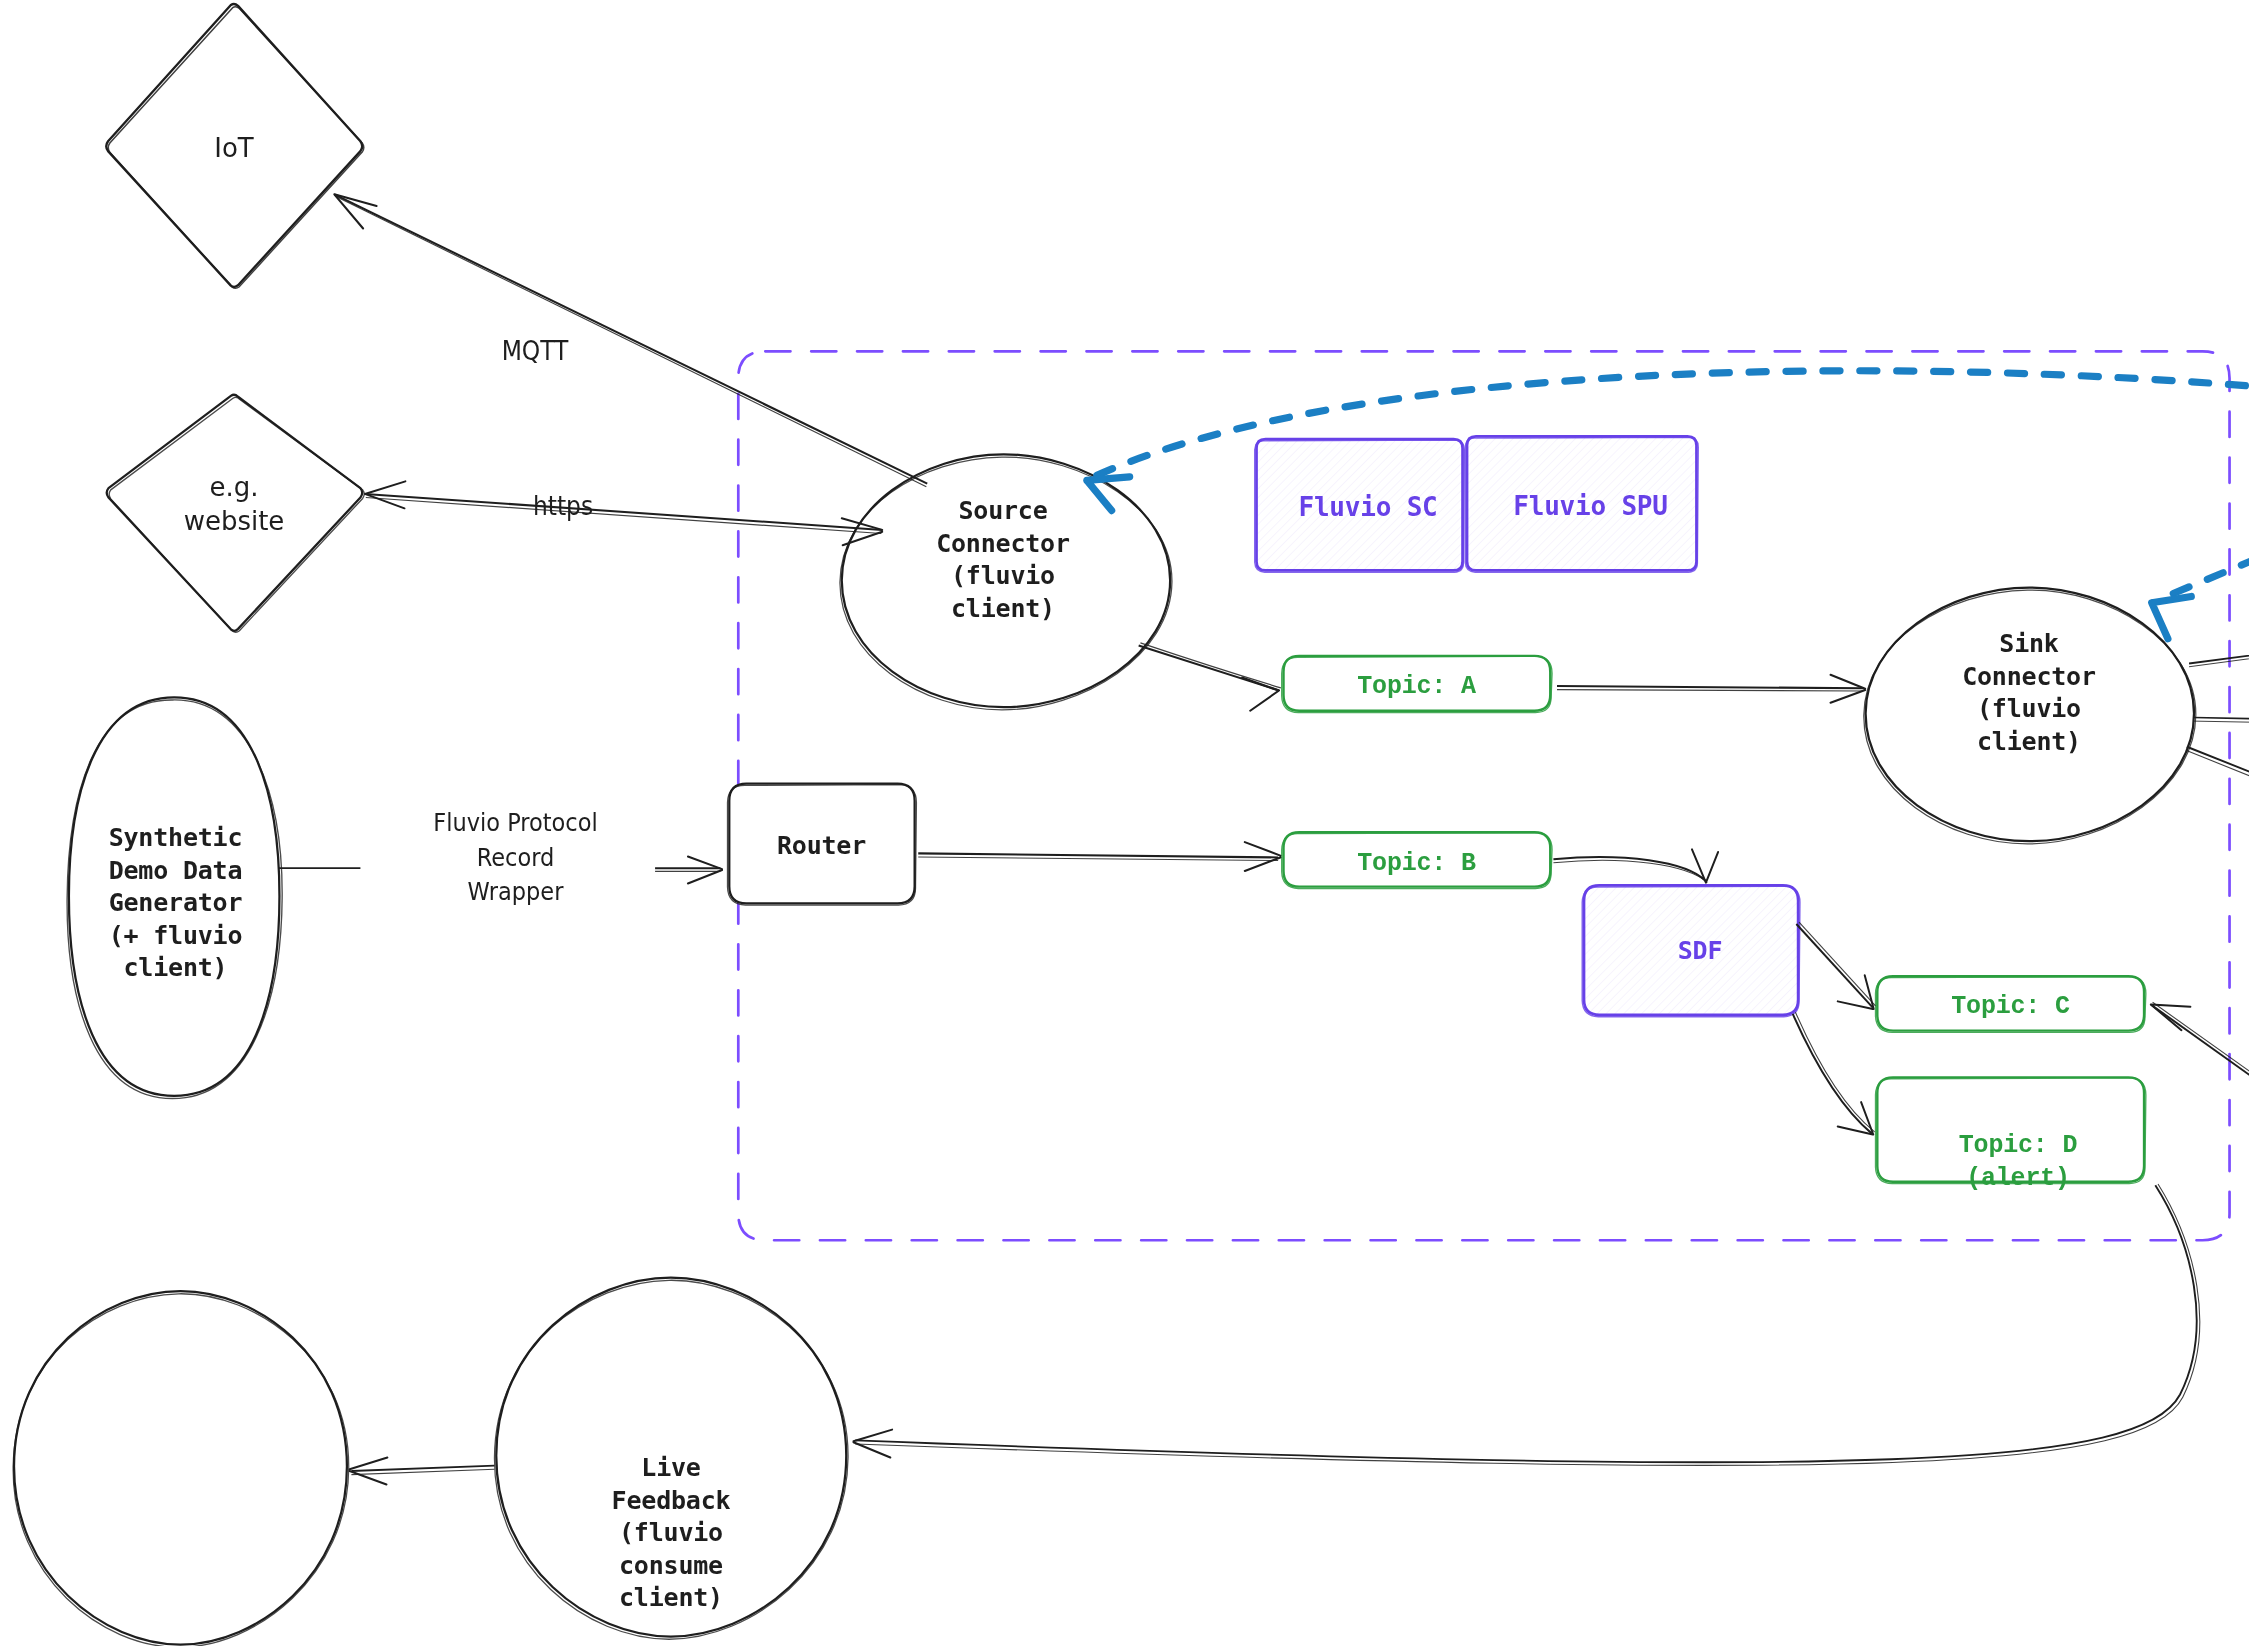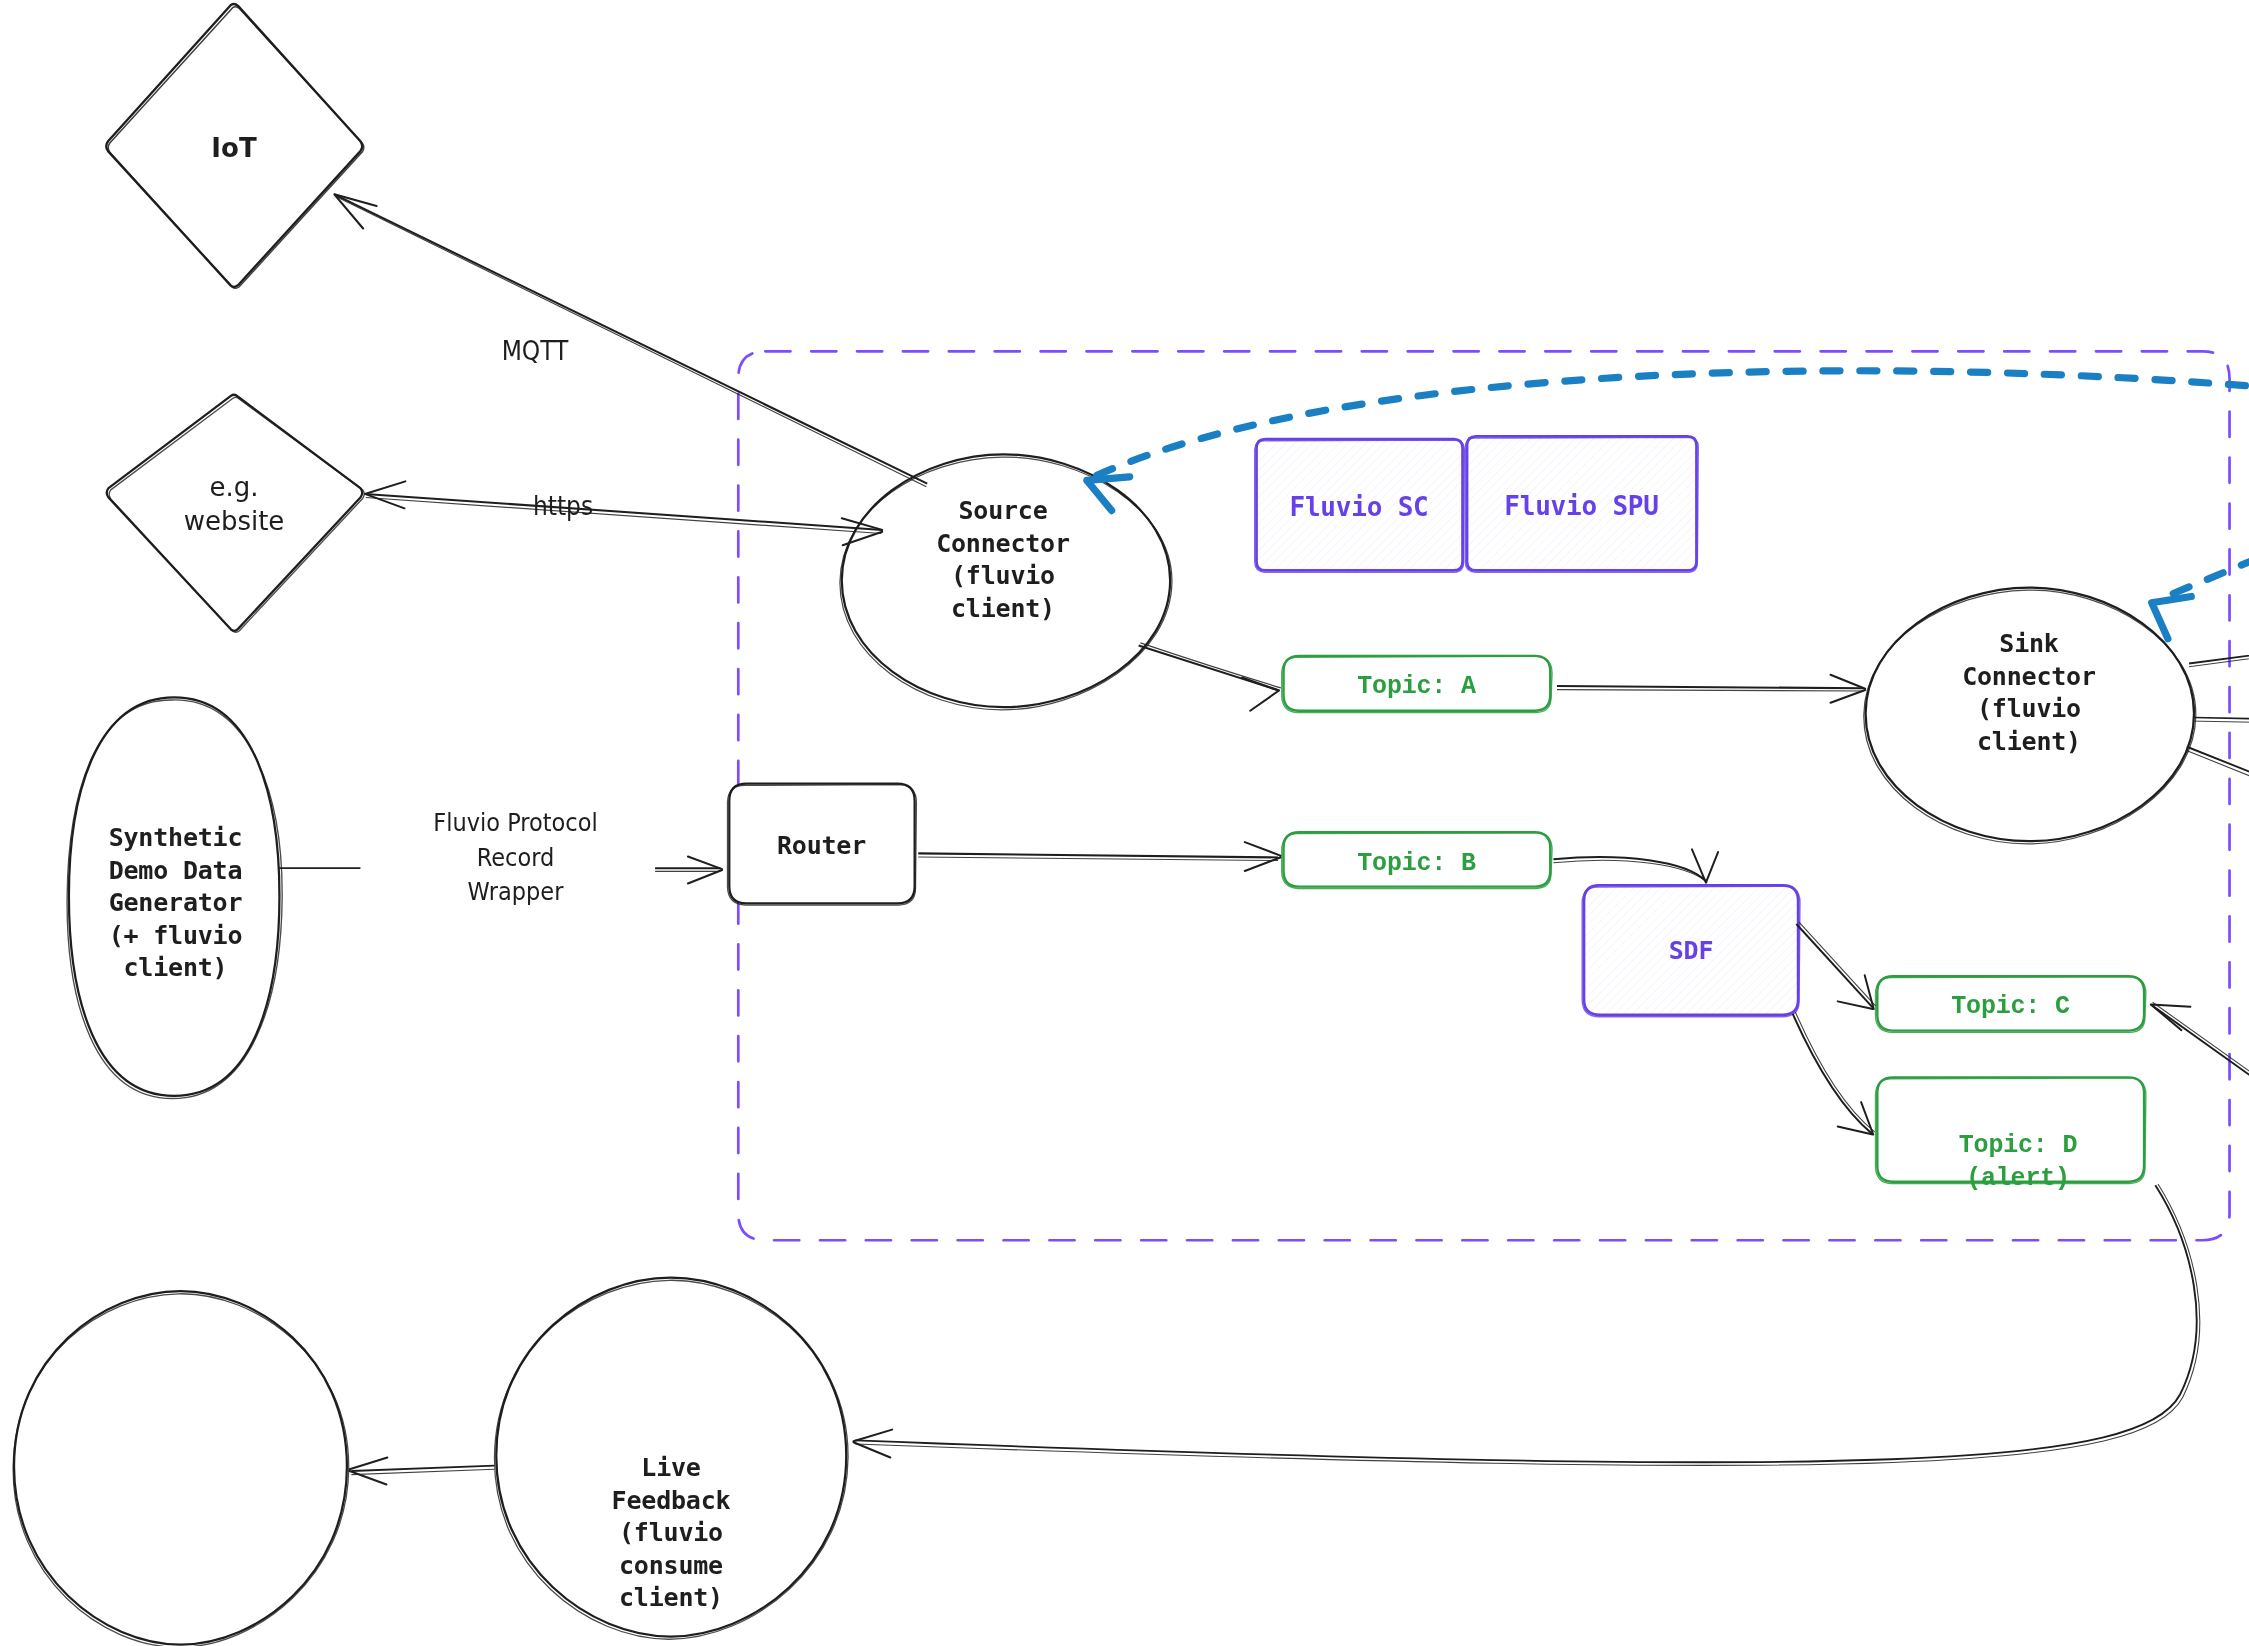--- a/index.html
+++ b/index.html
@@ -36,21 +36,21 @@
     letter-spacing: -0.2px;
   }
   .sans {
     font-family: "DejaVu Sans", "Liberation Sans", sans-serif;
     font-weight: 400;
   }
   .sans-narrow {
     font-family: "DejaVu Sans Condensed", "DejaVu Sans", sans-serif;
     font-weight: 400;
   }
-  .purple { color: #6741e8; }
+  .purple { color: #6741e8; padding-left: 9px; }
   .green  { color: #2b9e3f; font-family: Liberation Mono, monospace; }
   .ink    { color: #1e1e1e; }
 </style>
 </head>
 <body>
 
 <div id="stage">
 
   <svg id="canvas" viewBox="0 0 7120 3659">
     <defs>
@@ -270,21 +270,21 @@
       <path d="M 5072 864 C 4200 790 3000 800 2430 1060" fill="none" stroke="#1b7fc4" stroke-width="16" stroke-dasharray="38 44" stroke-linecap="round"></path>
       <path d="M 2415 1068 L 2510 1060 M 2415 1068 L 2470 1135" fill="none" stroke="#1b7fc4" stroke-width="16" stroke-linecap="round"></path>
     </g>
 
     <g>
       <path d="M 5092 1210 L 4790 1336" fill="none" stroke="#1b7fc4" stroke-width="16" stroke-dasharray="38 44" stroke-linecap="round"></path>
       <path d="M 4782 1340 L 4870 1326 M 4782 1340 L 4818 1420" fill="none" stroke="#1b7fc4" stroke-width="16" stroke-linecap="round"></path>
     </g>
   </svg>
 
-  <div class="lbl sans ink" style="left:117px; top:132px; width:234px; font-size:26px;font-weight:bold;">IoT</div>
+  <div class="lbl sans ink" style="left:117px; top:132px; width:234px; font-size:26px;">IoT</div>
 
   <div class="lbl sans ink" style="left:117px; top:471px; width:234px; font-size:26px;">e.g.
 website</div>
 
   <div class="lbl sans-narrow ink" style="left:463px; top:335px; width:144px; font-size:26px;">MQTT</div>
 
   <div class="lbl sans-narrow ink" style="left:500px; top:490px; width:126px; font-size:26px;text-align:center;">https</div>
 
   <div class="lbl mono ink" style="left:63px; top:822px; width:225px; font-size:25px;">Synthetic
 Demo Data

